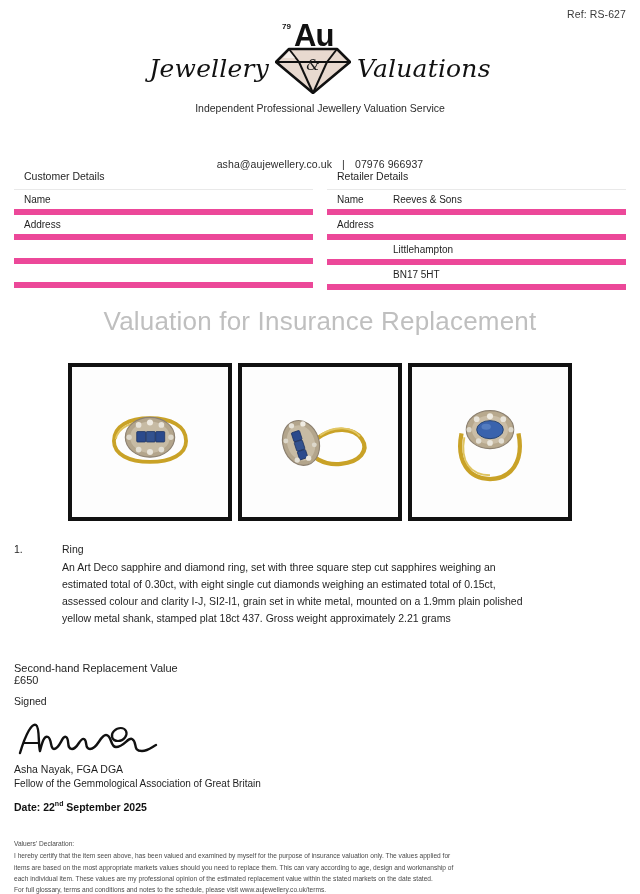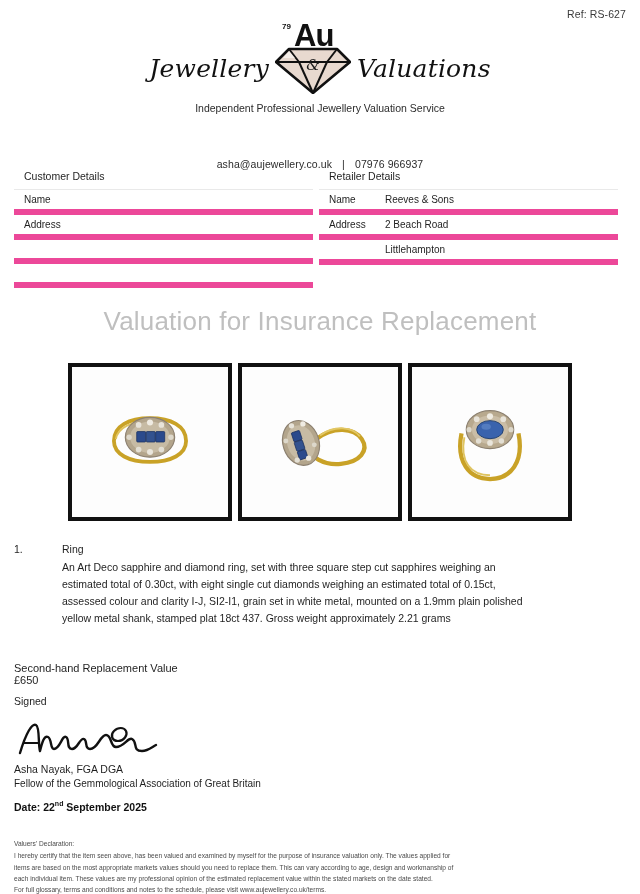--- a/index.html
+++ b/index.html
@@ -54,21 +54,21 @@
   .tagline {
     margin-top: 6px; font-size: 10.5px; color: #2b2b2b; text-align: center;
     line-height: 1.65;
   }
   .tagline .contact { letter-spacing: .1px; margin-top: 39px; }
   .tagline .sep { display: inline-block; padding: 0 7px; }
 
   
   .details {
     position: absolute; top: 168px; left: 14px; width: 612px;
-    display: flex; gap: 6px;
+    display: flex; gap: 14px;
   }
   .det-col { width: 299px; }
   .det-head {
     font-size: 10.5px; color: #1f1f1f; padding: 2px 10px 7px 10px;
     border-bottom: 1px solid #e9e9e9;
   }
   .det-row {
     display: flex; align-items: flex-end;
     min-height: 24px; padding: 4px 10px;
     border-bottom: 6px solid #ec4899;
@@ -196,25 +196,28 @@
     </div>
 
     <div class="det-col">
       <div class="det-head">Retailer Details</div>
       <div class="det-row">
         <span class="lbl">Name</span>
         <span class="val">Reeves &amp; Sons</span>
       </div>
       <div class="det-row">
         <span class="lbl">Address</span>
-        <span class="val">2 Beach Road</span>
       </div>
       <div class="det-row">
         <span class="lbl"></span>
         <span class="val">Littlehampton</span>
+      </div>
+      <div class="det-row">
+        <span class="lbl"></span>
+        <span class="val">BN17 5HT</span>
       </div>
     </div>
 
   </div>
 
   <div class="valuation-title">Valuation for Insurance Replacement</div>
 
   <div class="photos">
 
     <div class="photo">

